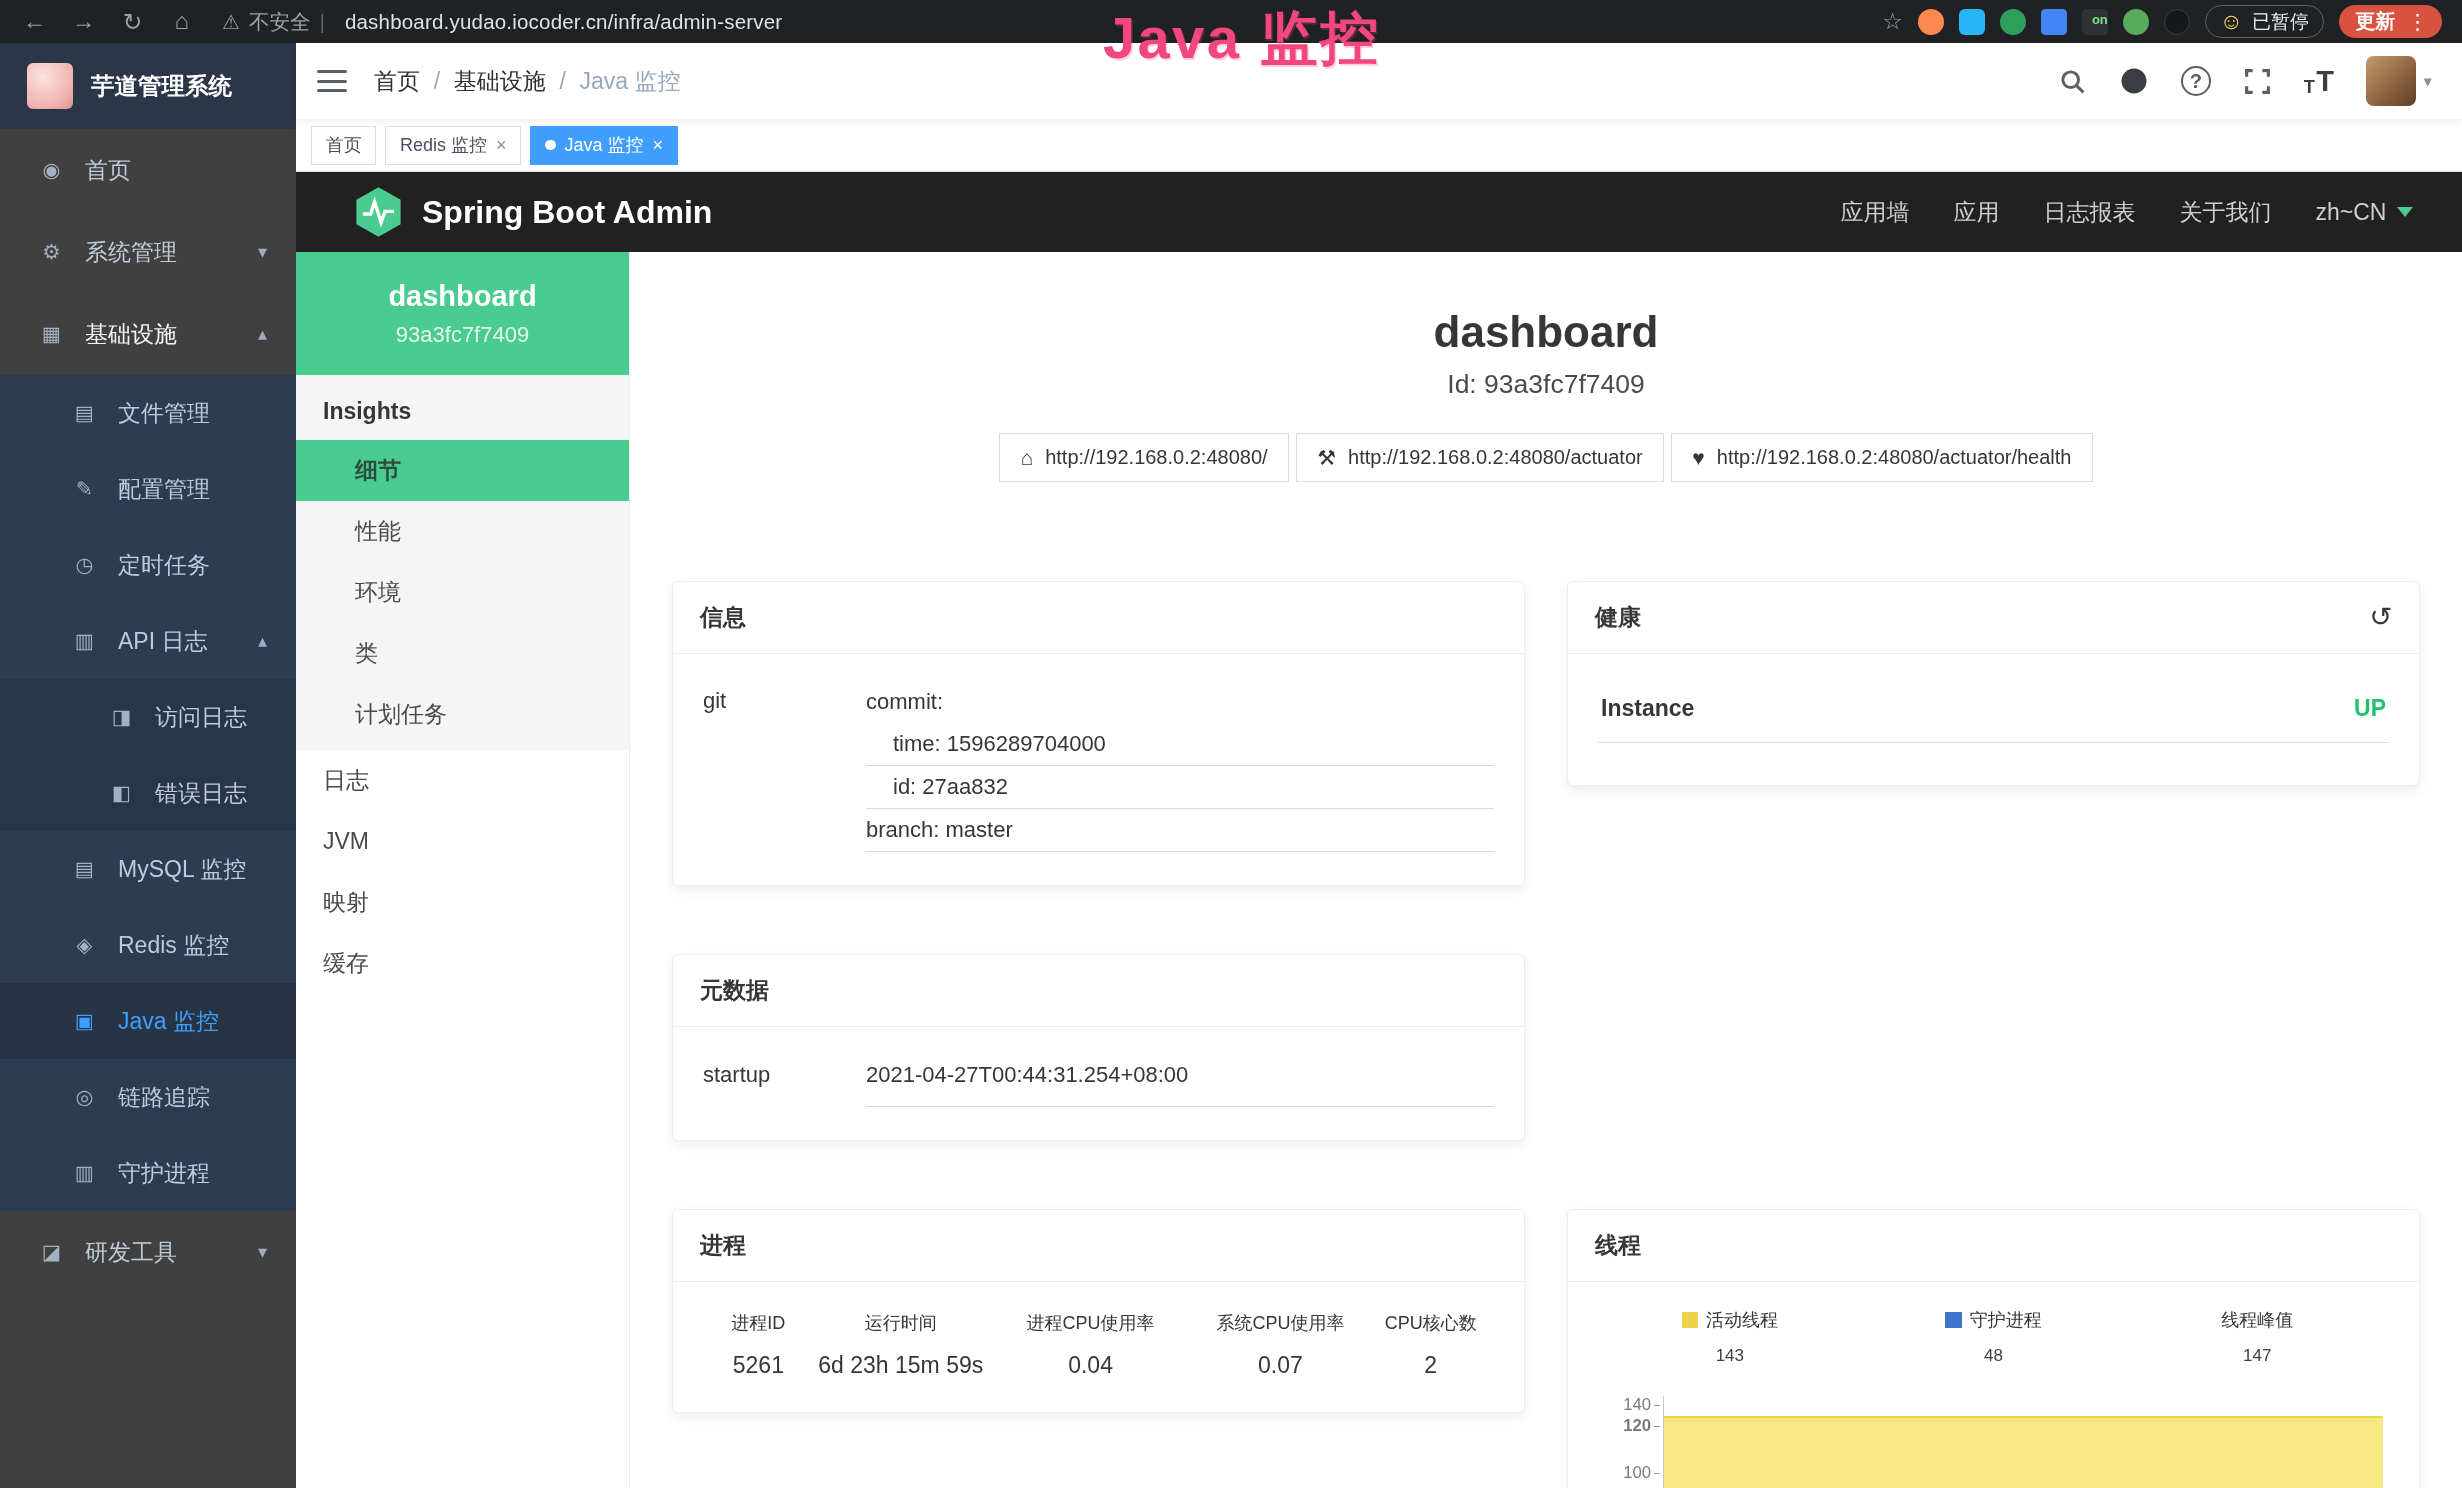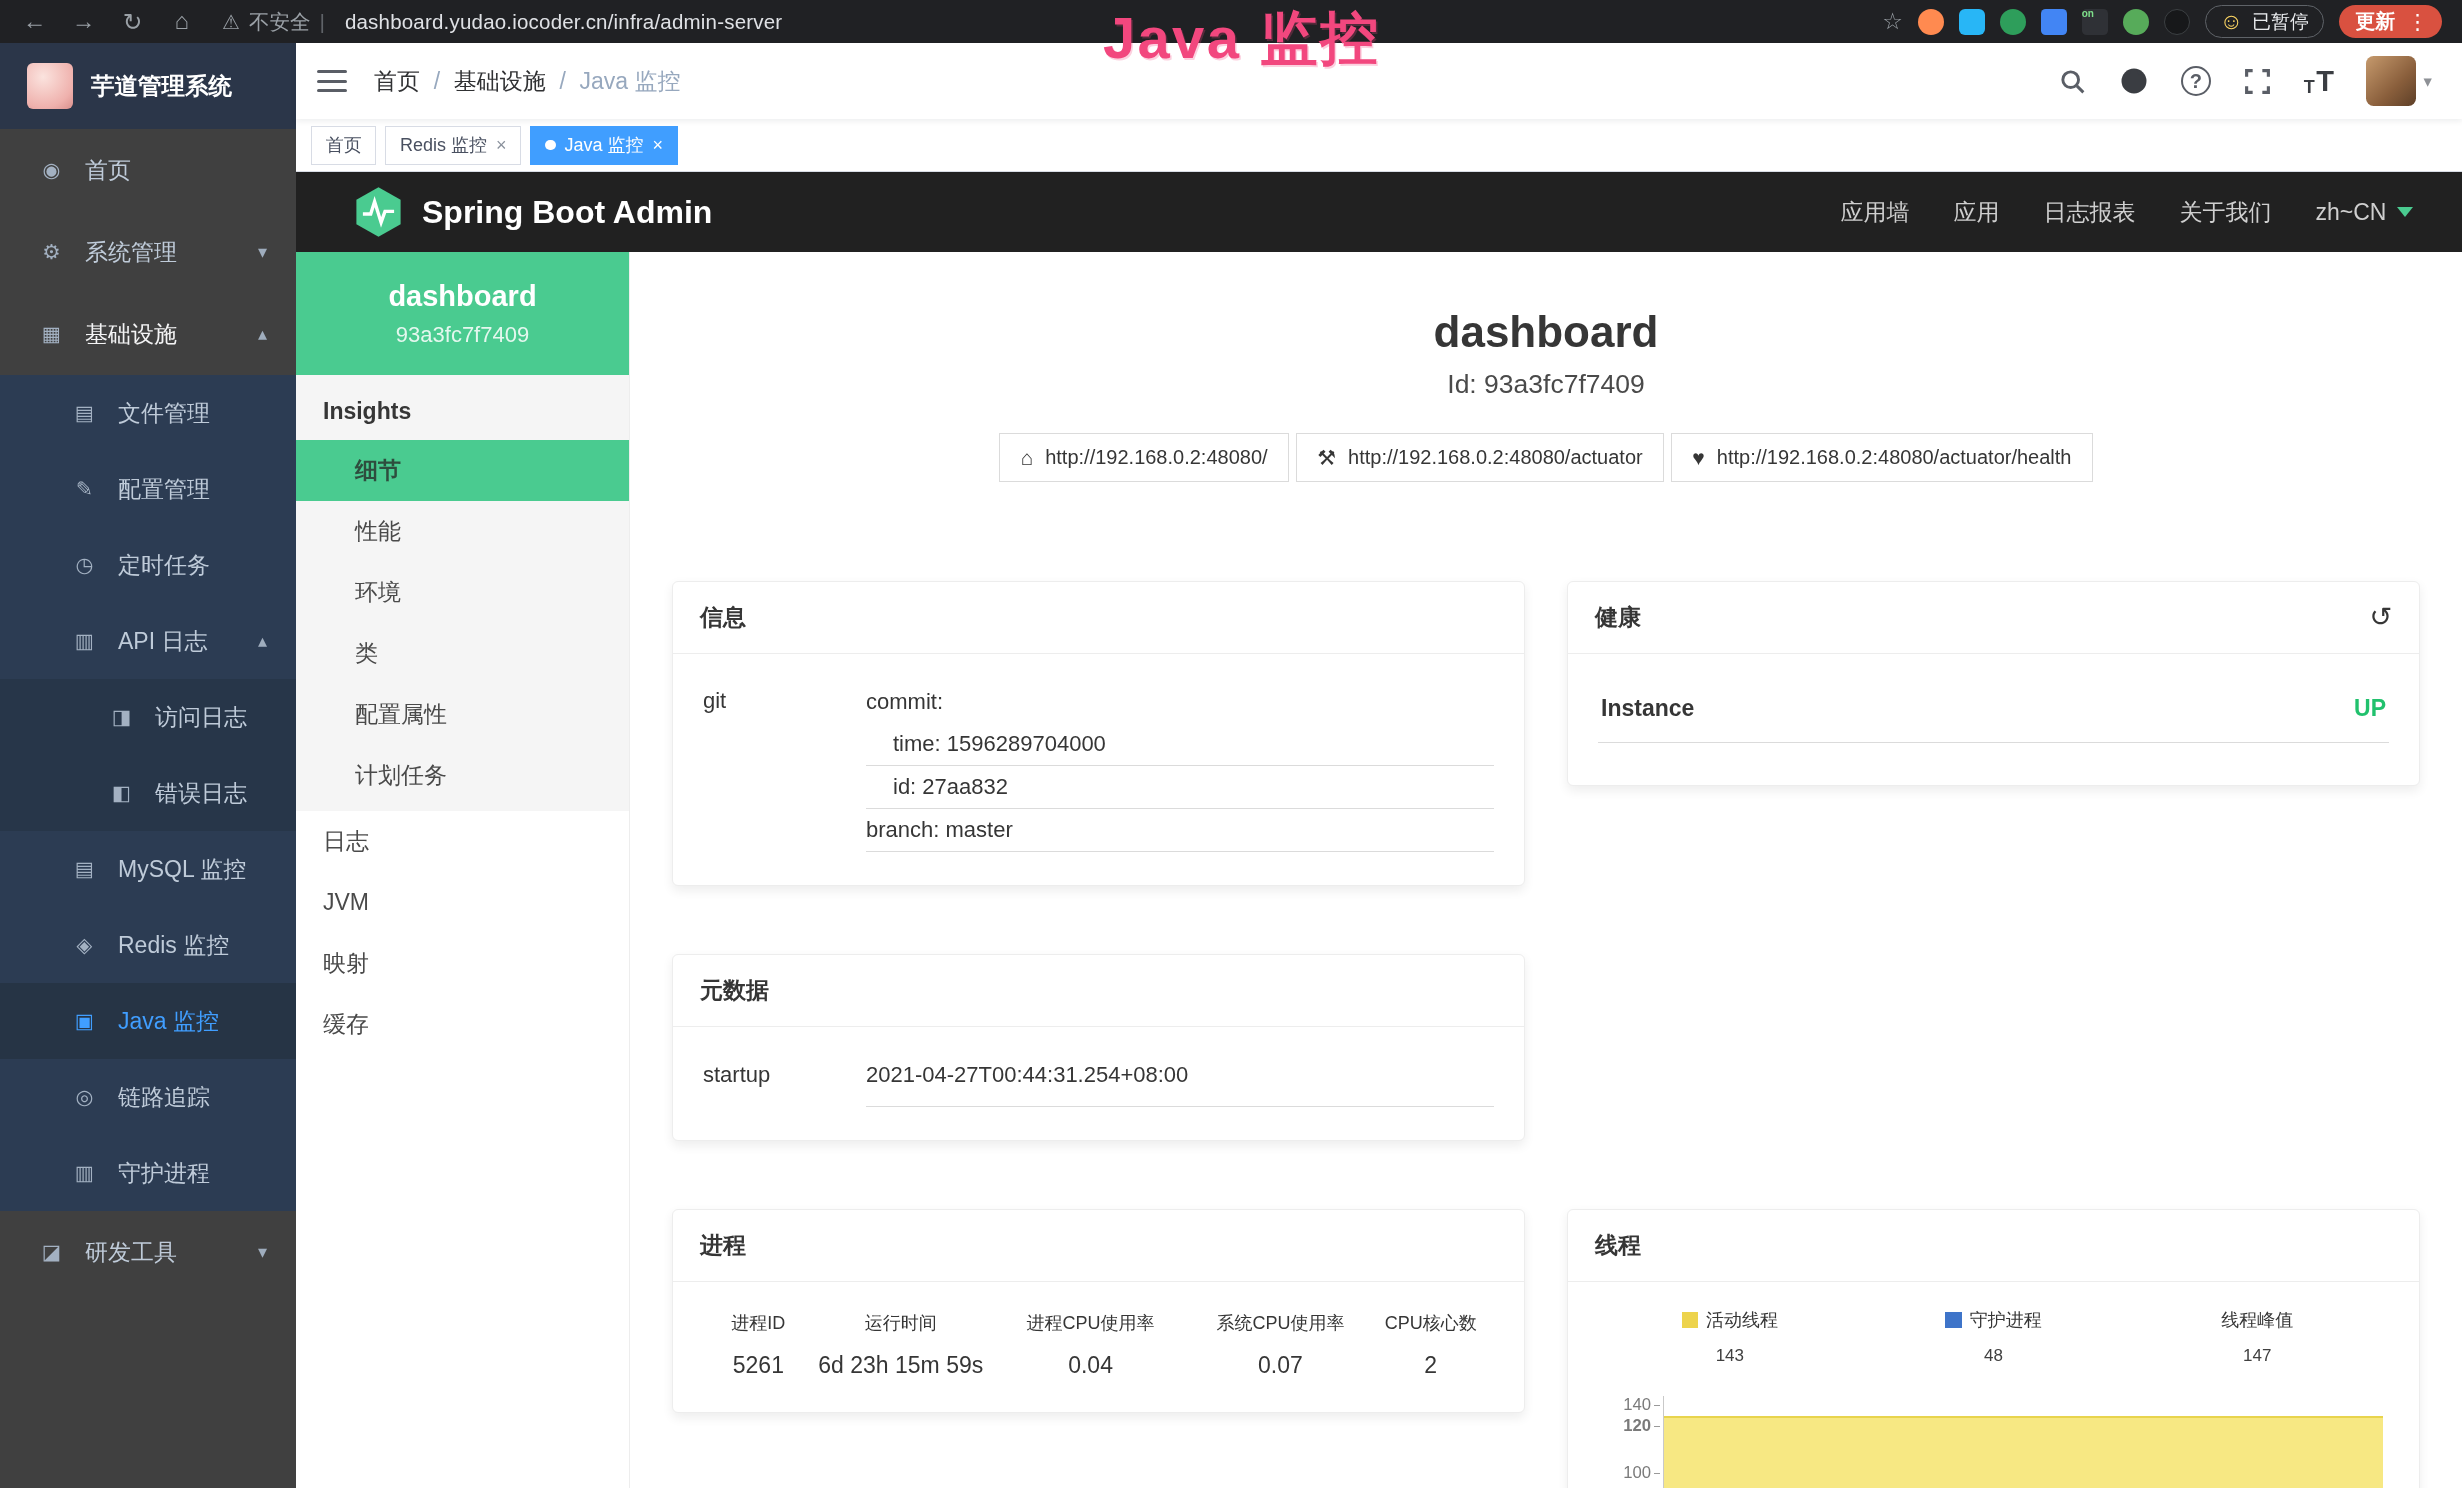--- a/index.html
+++ b/index.html
@@ -19,21 +19,21 @@
   .b-div { color:#5f6368; font-size:21px; }
   .b-url { color:#dfe1e5; font-size:20.5px; letter-spacing:0.2px; }
   .b-right { margin-left:auto; display:flex; align-items:center; gap:15px; }
   .star { font-size:23px; color:#9aa0a6; cursor:pointer; }
   .ext { width:26px; height:26px; display:inline-block; cursor:pointer; position:relative; }
   .e1 { background:#ff8a50; border-radius:50%; }
   .e2 { background:#28b6f6; border-radius:6px; }
   .e3 { background:#2e9e5b; border-radius:50%; }
   .e4 { background:#4285f4; border-radius:4.6px; }
   .e5 { background:#2f3136; border-radius:4.6px; }
-  .e5 .on { position:absolute; left:0; right:0; bottom:16px; text-align:left; font-size:10px; color:#7ee08a; font-weight:700; }
+  .e5 .on { position:absolute; left:0; right:0; bottom:8px; text-align:right; font-size:13px; color:#7ee08a; font-weight:700; }
   .e6 { background:#57ab5a; border-radius:50%; }
   .e7 { background:#17181a; border-radius:50%; border:0.8px solid #3c4043; }
   .pill-paused { height:33px; border:0.8px solid #5f6368; border-radius:16.7px; display:flex; align-items:center; gap:9px;
     padding:0 13.7px; color:#e8eaed; font-size:19px; cursor:pointer; }
   .pill-paused .face { color:#fdd663; font-size:23px; }
   .pill-update { height:33px; background:#d95140; border-radius:16.7px; color:#fff; display:flex; align-items:center; gap:12px;
     padding:0 13.7px 0 16.7px; font-size:20px; font-weight:600; cursor:pointer; }
   .pill-update .dots { font-size:21px; font-weight:400; }
 
   
@@ -363,21 +363,20 @@
             <div class="inst">
               <span class="inst-name">dashboard</span>
               <span class="inst-id">93a3fc7f7409</span>
             </div>
             <div class="insights">
               <div class="ins-head">Insights</div>
               <div class="ins-item sel">细节</div>
               <div class="ins-item">性能</div>
               <div class="ins-item">环境</div>
               <div class="ins-item">类</div>
-              <div class="ins-item">配置属性</div>
               <div class="ins-item">计划任务</div>
             </div>
             <div class="side-item">日志</div>
             <div class="side-item">JVM</div>
             <div class="side-item">映射</div>
             <div class="side-item">缓存</div>
           </aside>
 
           <section class="sba-main">
             <div class="page-head">

